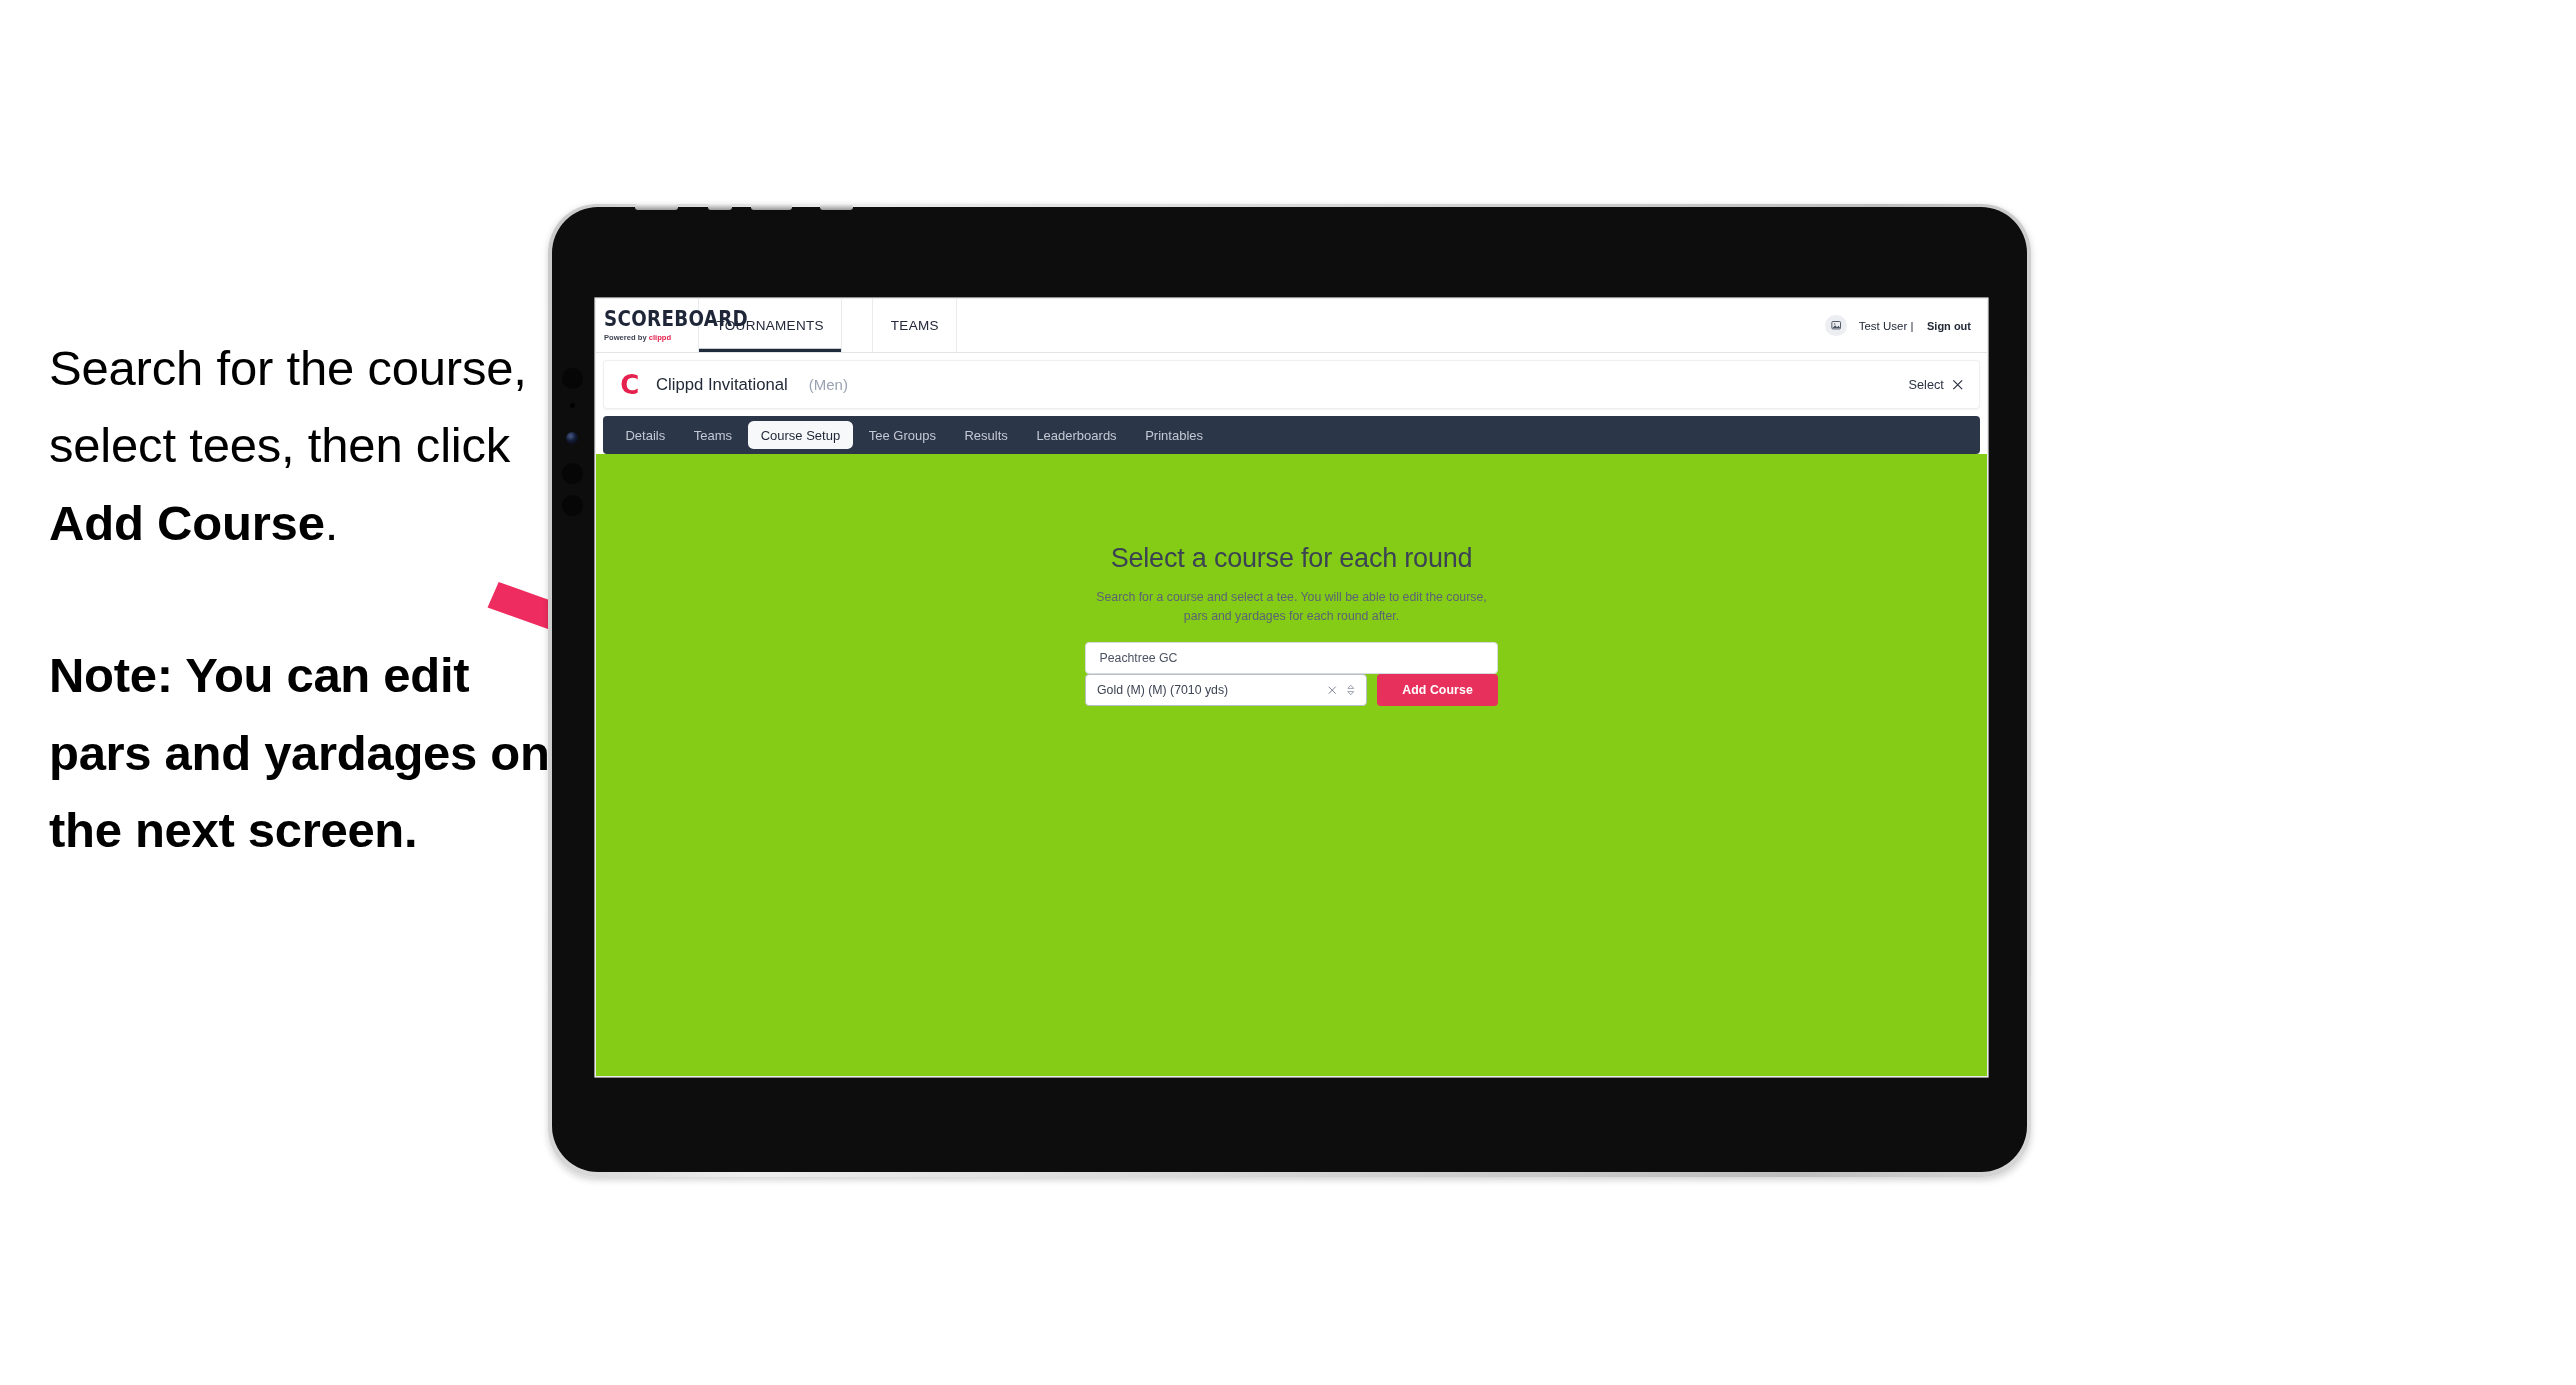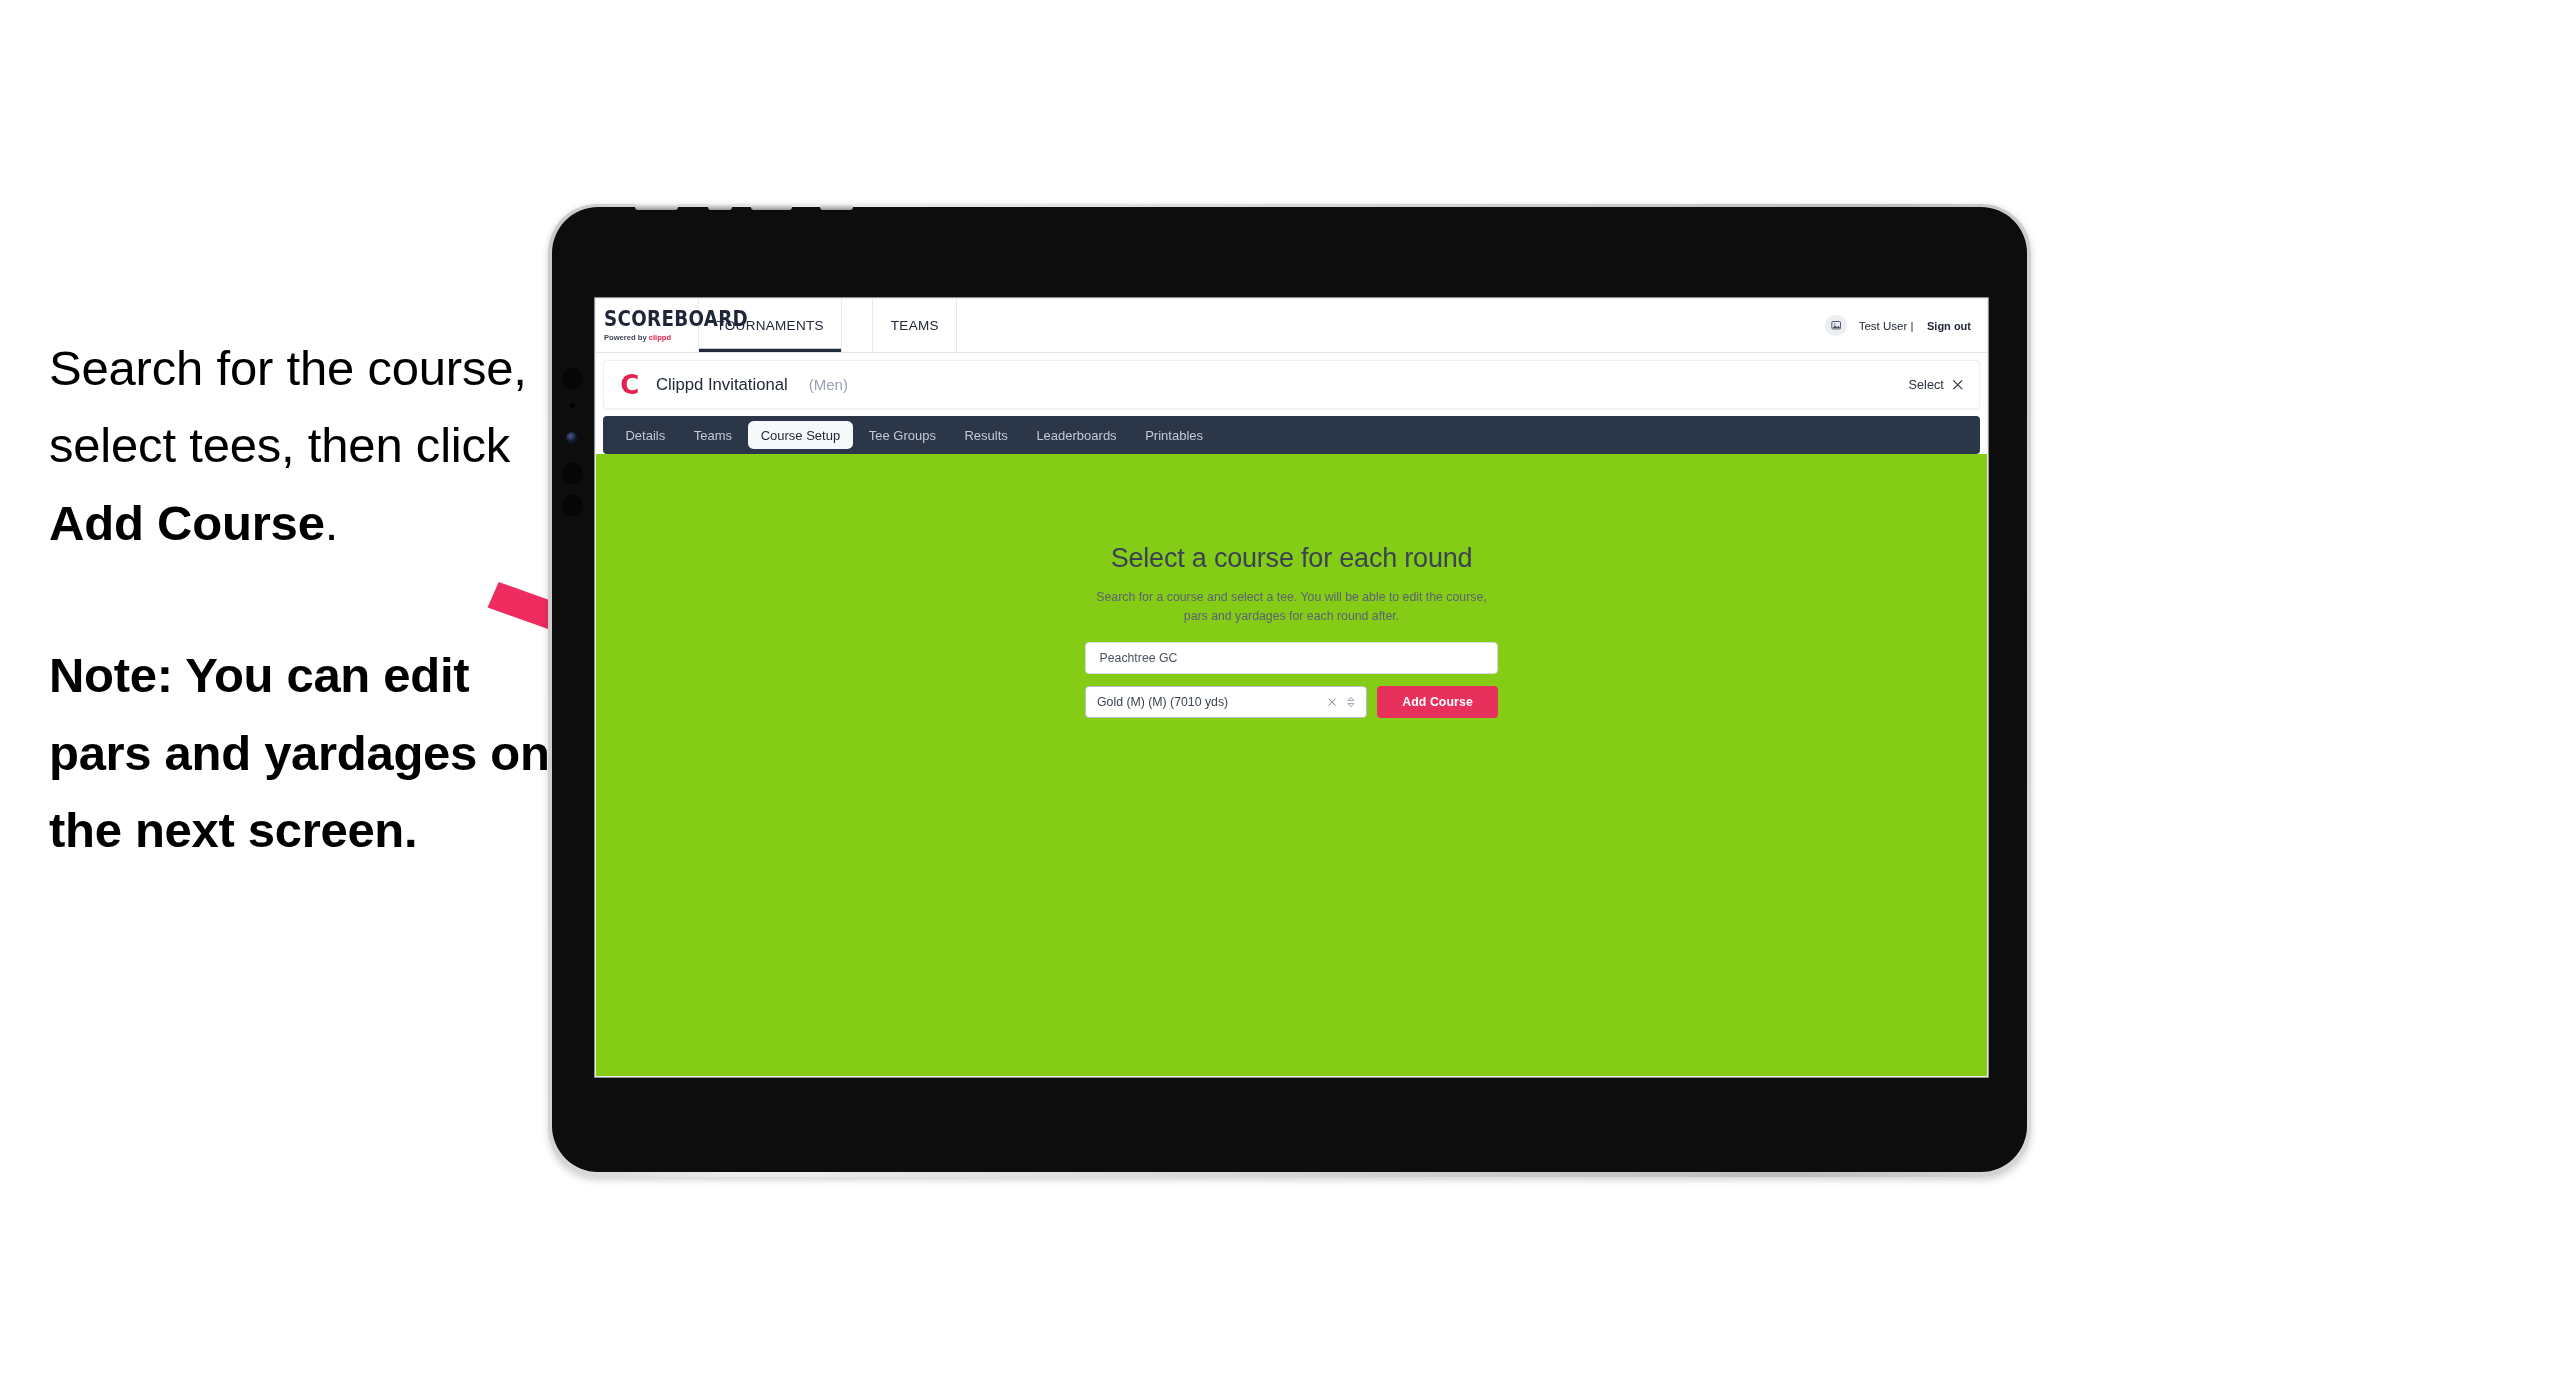--- a/index.html
+++ b/index.html
@@ -293,21 +293,20 @@
     border-radius: 4px;
     background: #ffffff;
     font-family: "Liberation Sans", sans-serif;
     font-size: 12.3px;
     color: #4b5262;
     padding: 0 13.5px;
     outline: none;
   }
   .search-input::placeholder { color: #a7adba; }
   .row2 {
-    margin-top: 12px;
     width: 413px;
     display: flex;
     align-items: flex-start;
     gap: 9.6px;
   }
   .tee-select {
     position: relative;
     flex: 1;
     height: 32px;
     border: 0.8px solid #b9bdc6;

